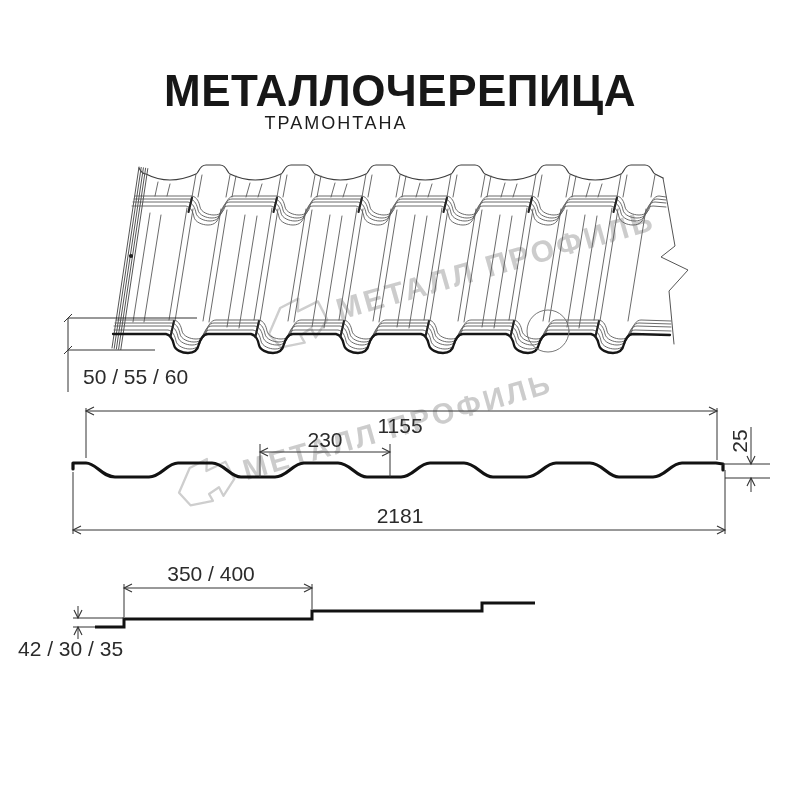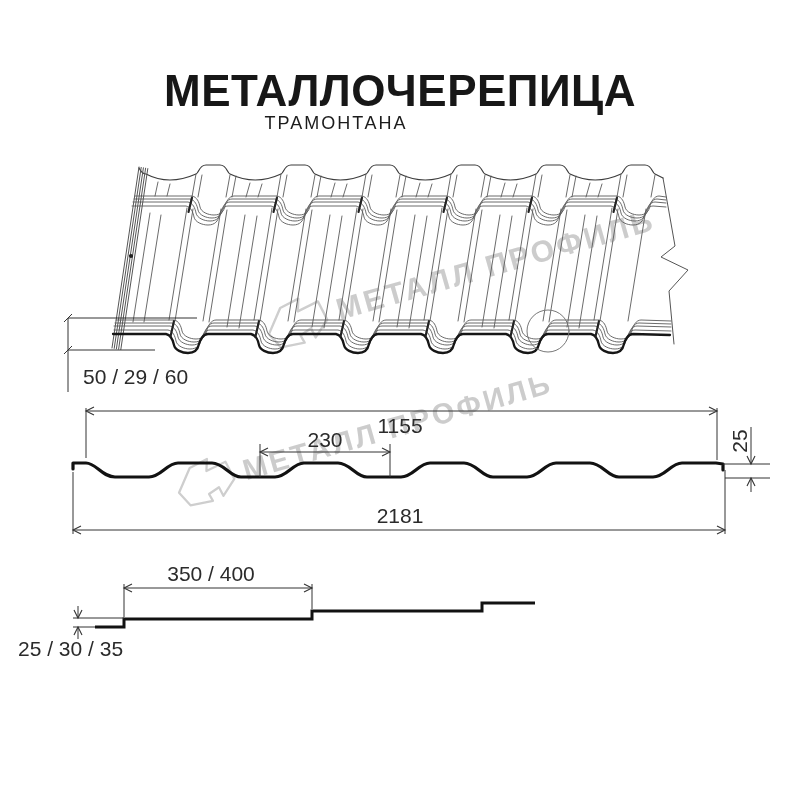--- a/index.html
+++ b/index.html
@@ -197,16 +197,16 @@
         <line x1="78" y1="606" x2="78" y2="618" marker-end="url(#arr)"></line>
         <line x1="78" y1="639" x2="78" y2="627" marker-end="url(#arr)"></line>
       </g>
     </g>
   </svg>
 
   <div class="lbl ctr" style="left:400px;top:414px">1155</div>
   <div class="lbl ctr" style="left:325px;top:428px">230</div>
   <div class="lbl rot" style="left:740px;top:441px">25</div>
   <div class="lbl ctr" style="left:400px;top:504px">2181</div>
-  <div class="lbl" style="left:83px;top:365px">50 / 29 / 60</div>
+  <div class="lbl" style="left:83px;top:365px">50 / 55 / 60</div>
   <div class="lbl ctr" style="left:211px;top:562px">350 / 400</div>
-  <div class="lbl" style="left:18px;top:637px">25 / 30 / 35</div>
+  <div class="lbl" style="left:18px;top:637px">42 / 30 / 35</div>
 </div>
 
 </body></html>

